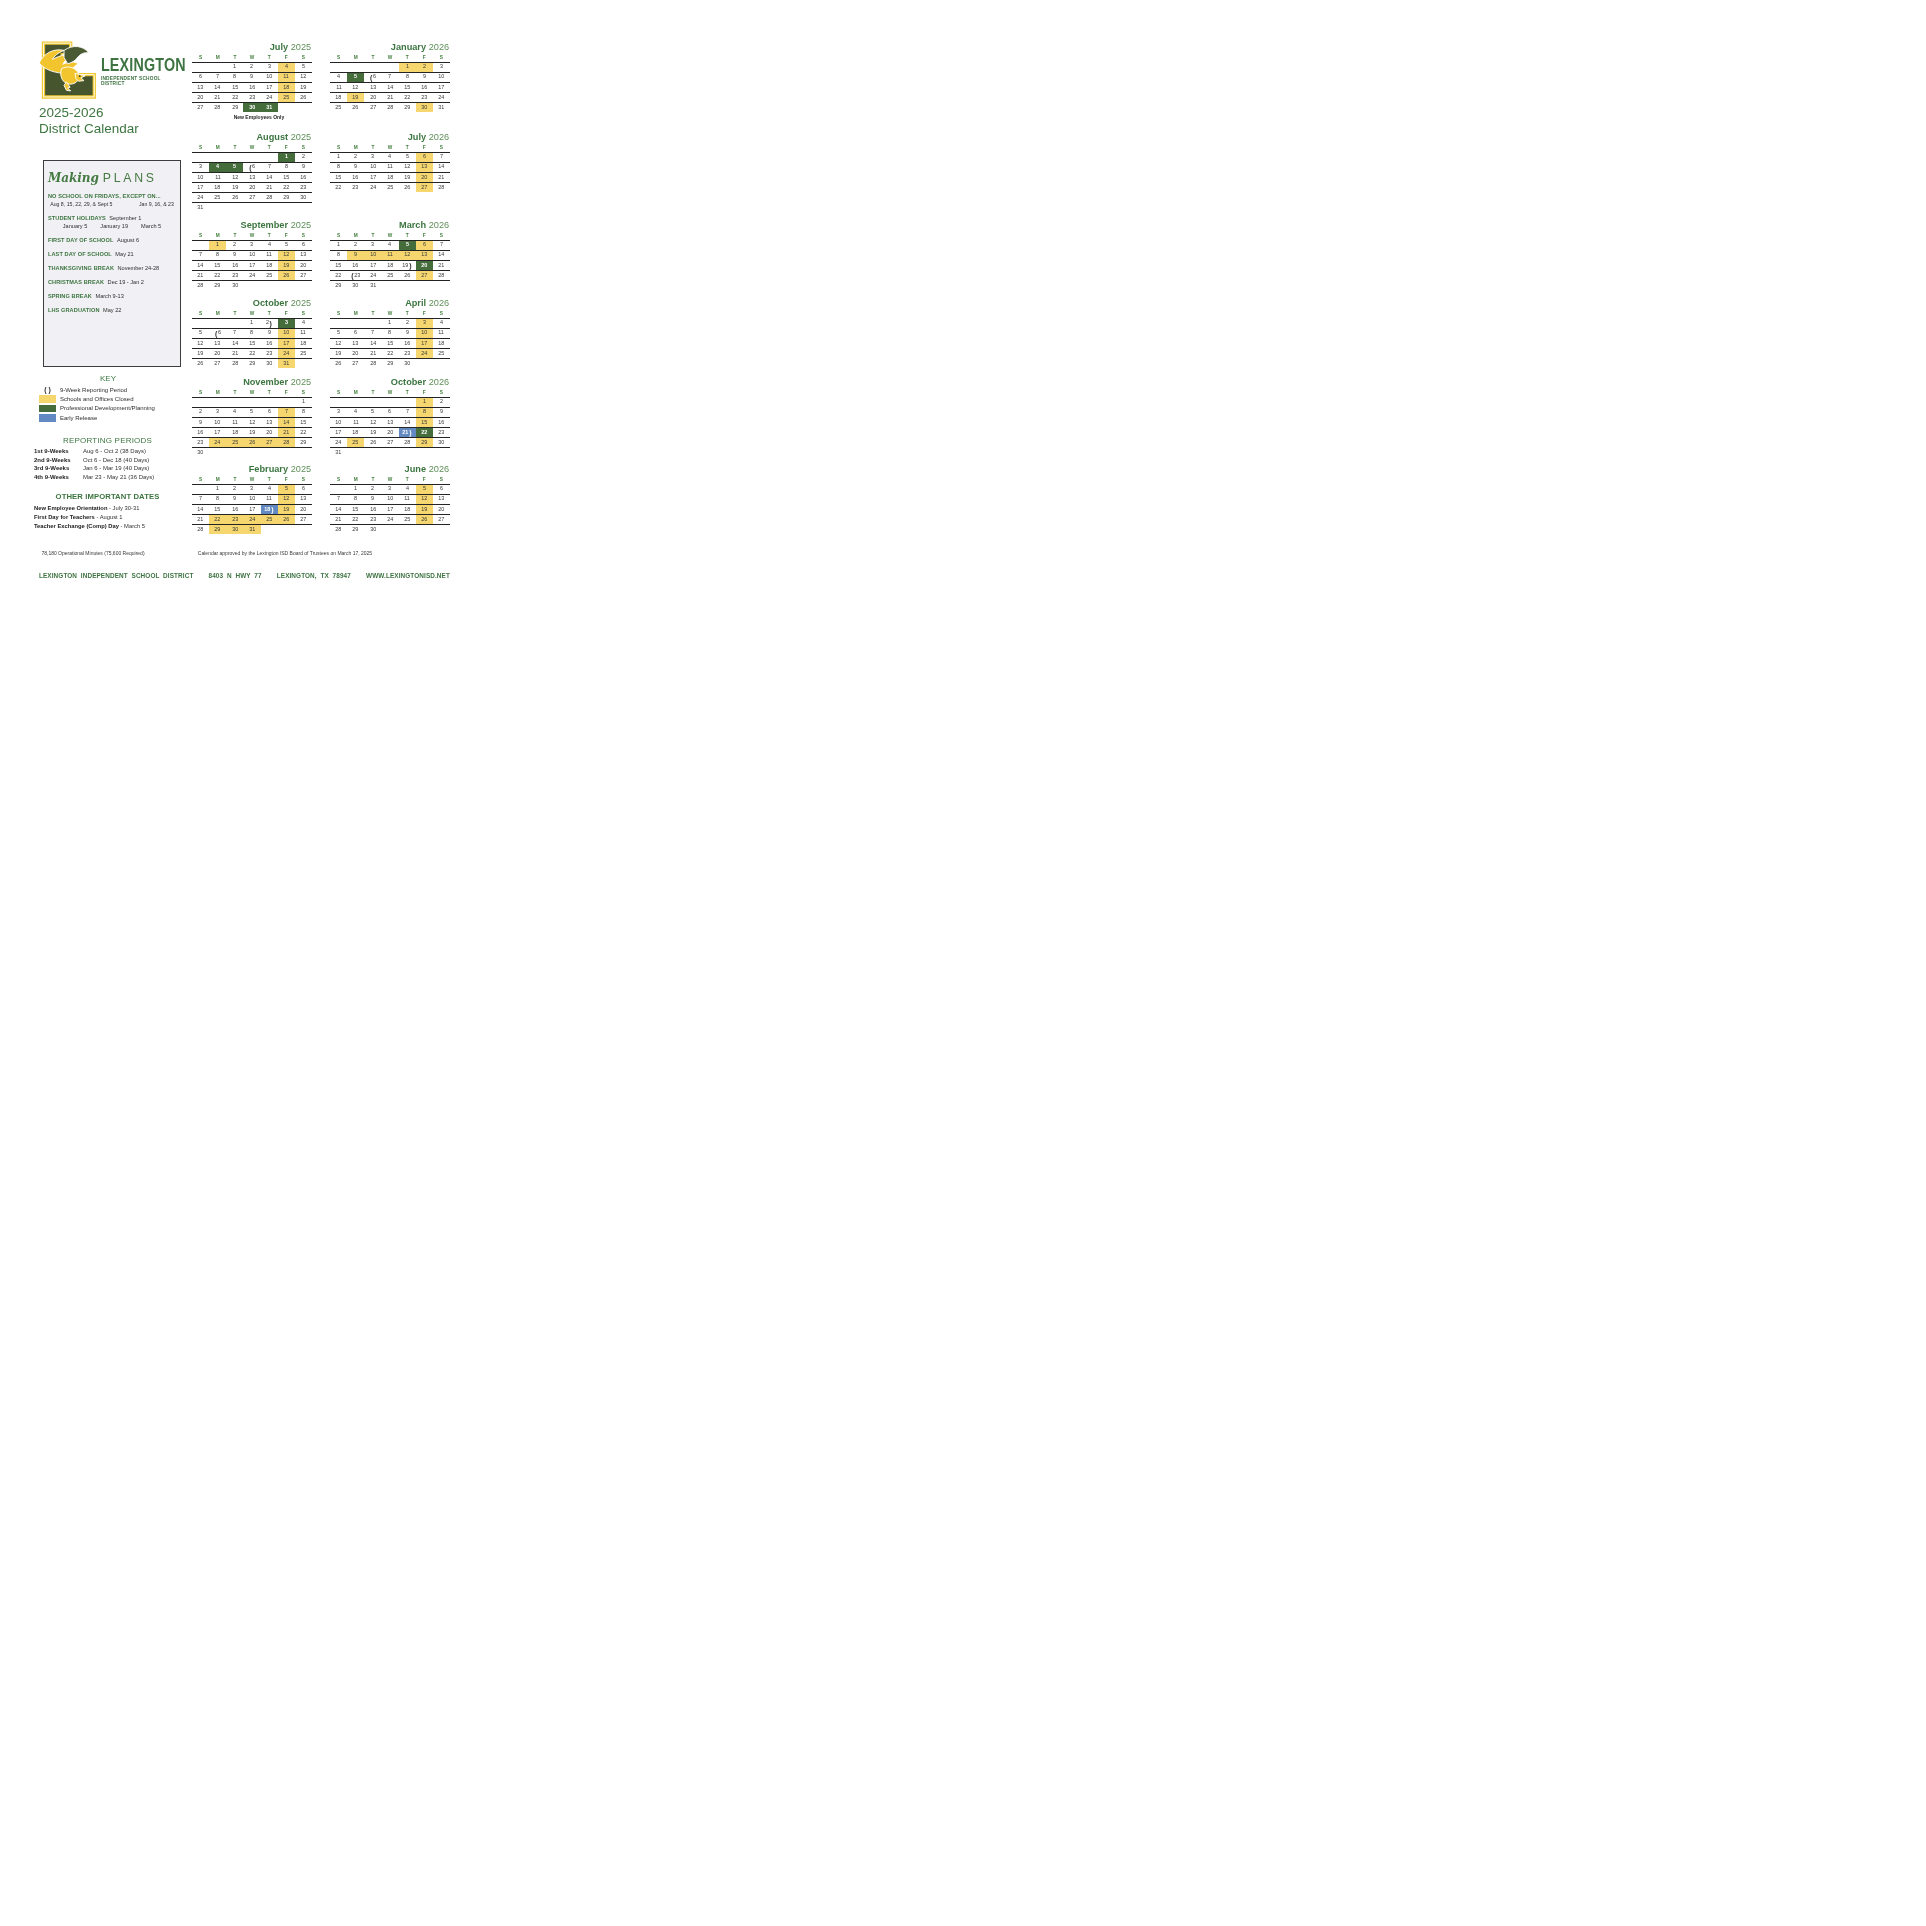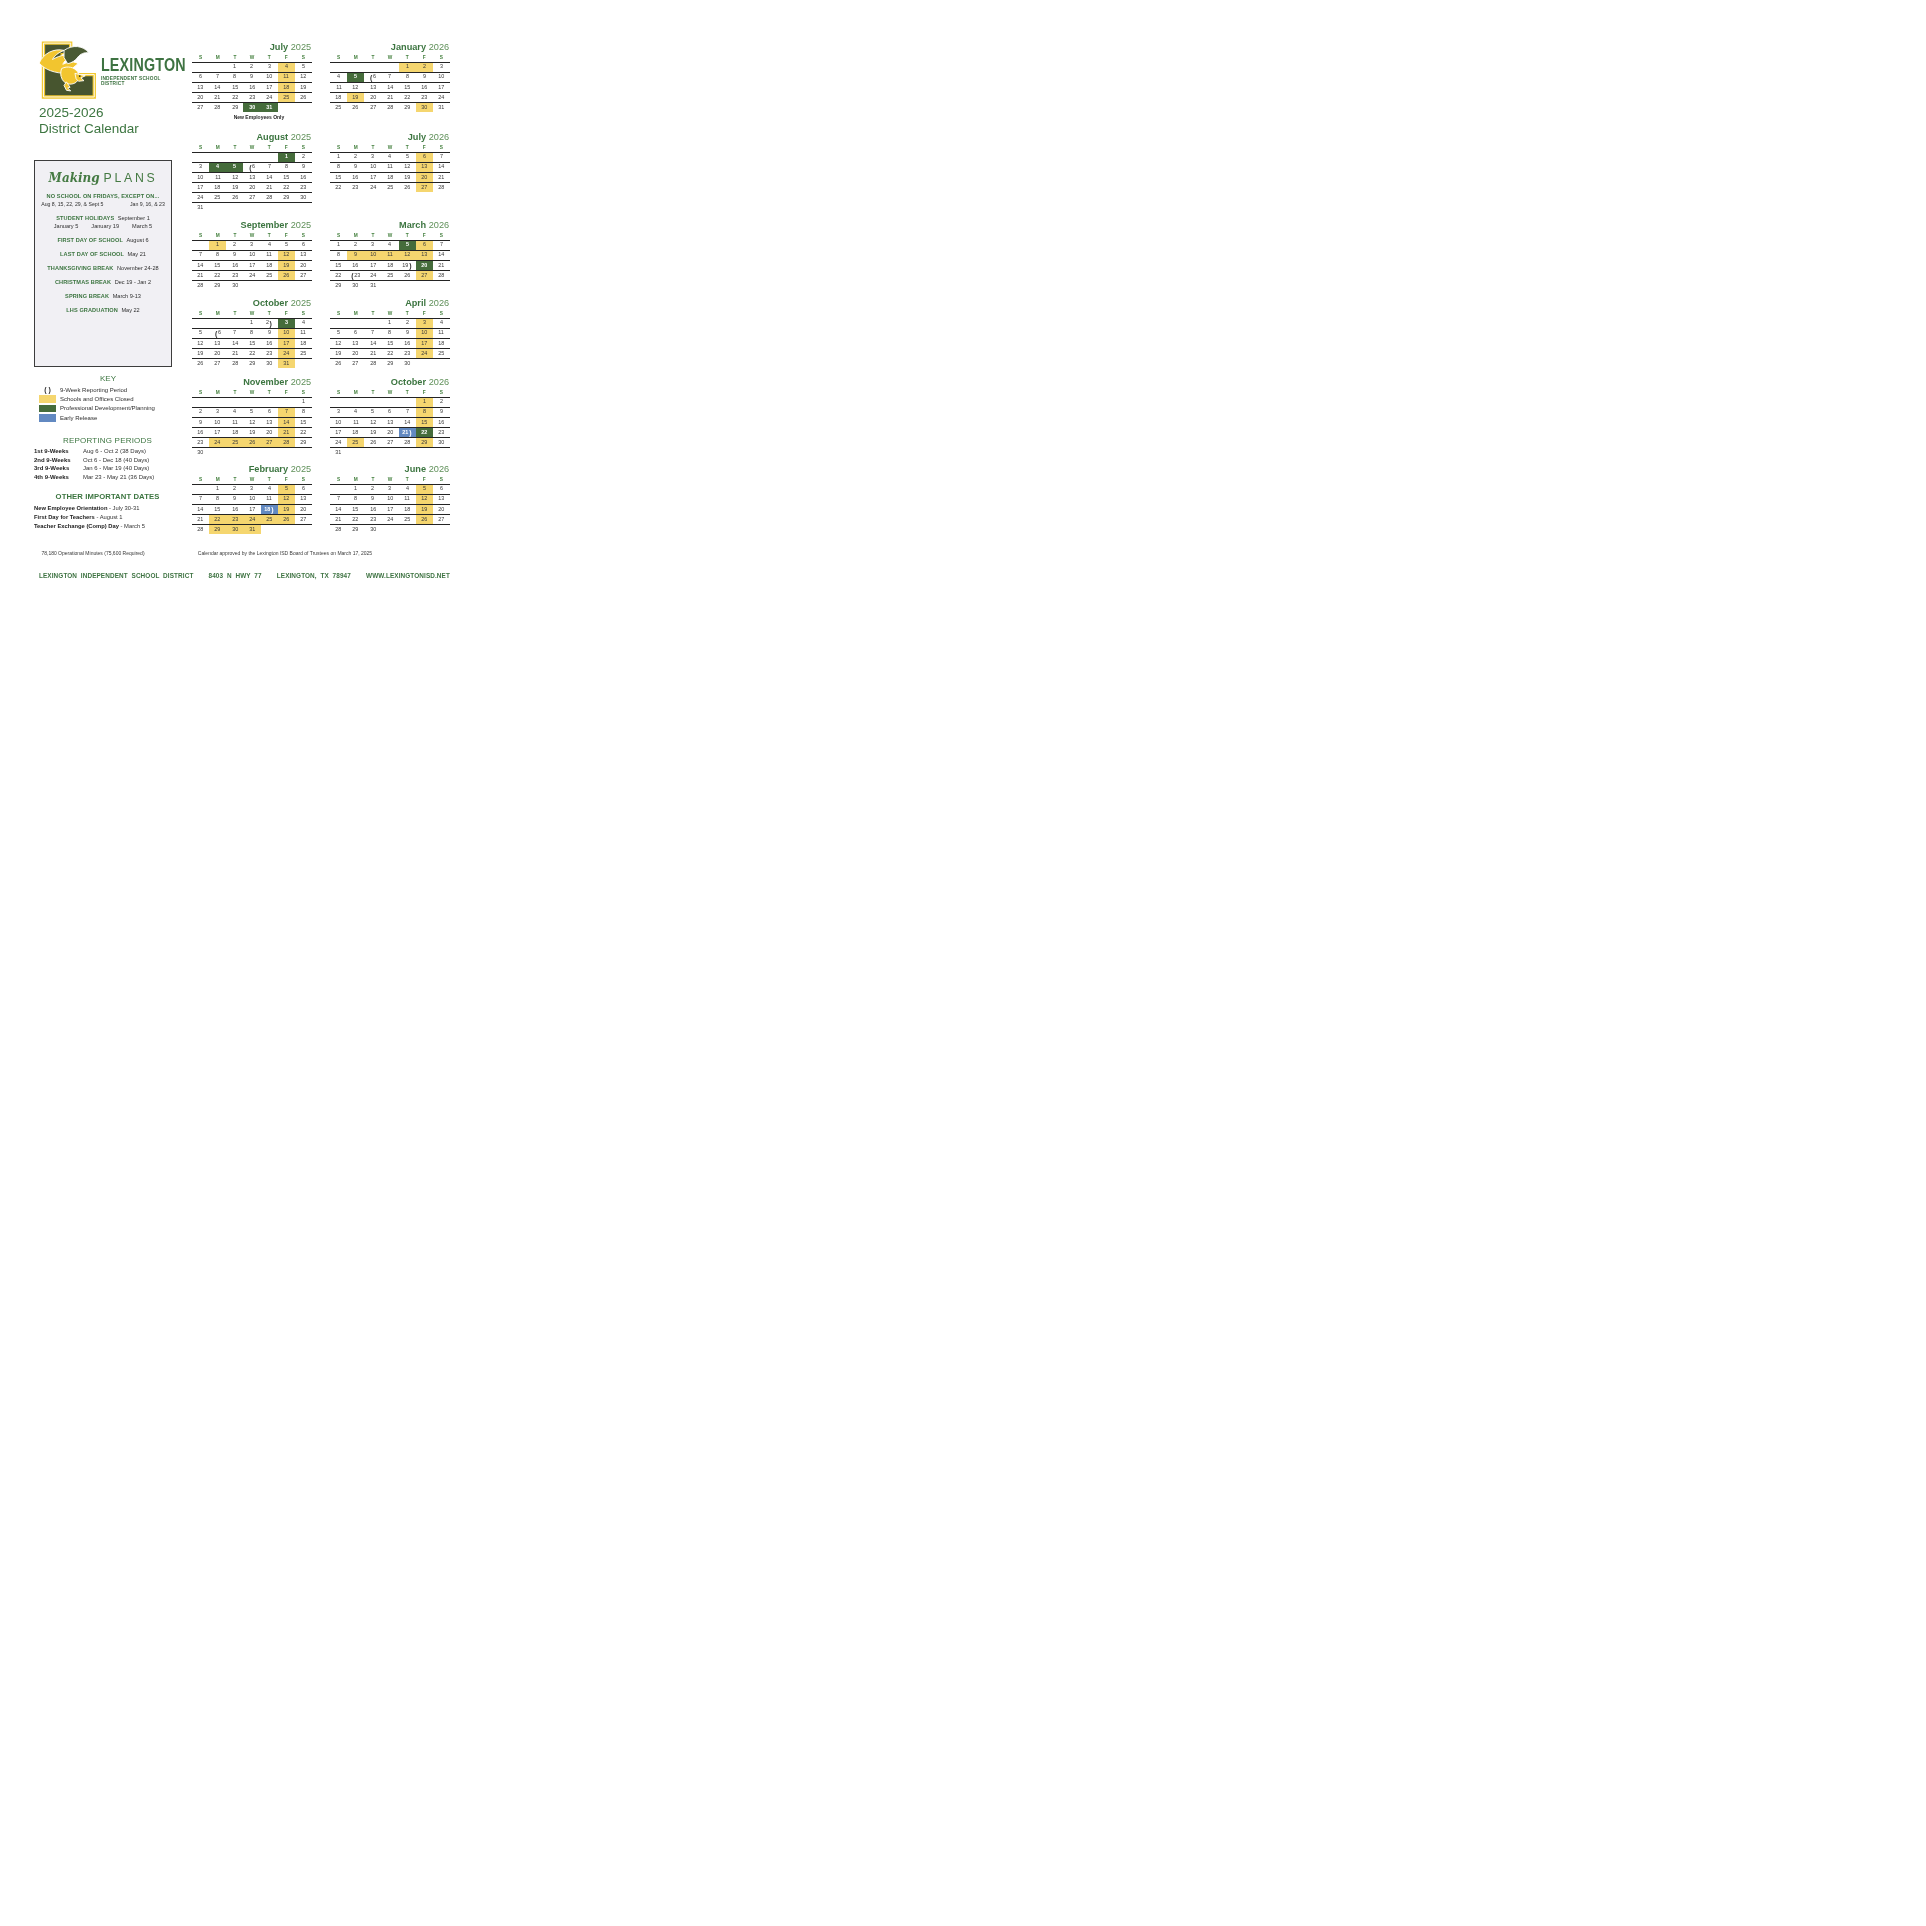--- a/index.html
+++ b/index.html
@@ -8,22 +8,22 @@
     font-family:"Liberation Sans", sans-serif; color:#333; overflow:hidden;
   }
   
   .logo{position:absolute; left:35px; top:39px; width:141px; height:66px; display:flex; align-items:flex-start;}
   .logo-mark{flex:0 0 auto;}
   .logo-text{margin-left:3.9px; margin-top:17px;}
   .logo-name{font-size:14.3px; font-weight:700; color:#3e7342; letter-spacing:0.2px; line-height:1; transform:scaleY(1.25); transform-origin:top left;}
   .logo-sub{font-size:4.8px; font-weight:700; color:#3e7342; letter-spacing:0.2px; margin-top:5.4px;}
   .main-title{position:absolute; left:39px; top:105px; line-height:1.18; font-weight:400; color:#3c7540; font-size:13.5px;}
   .plans-box{
-    position:absolute; left:34px; top:160px; width:138px; height:207px; box-sizing:border-box;
-    background:#f1f0f4; border:1.2px solid #3d3d3d; text-align:center; padding:10px 3.9px 0 3.9px;
+    position:absolute; left:43px; top:160px; width:138px; height:207px; box-sizing:border-box;
+    background:#f1f0f4; border:1.2px solid #3d3d3d; padding:10px 3.9px 0 3.9px;
   }
   .plans-title{margin-bottom:7.7px;}
   .plans-script{font-family:"DejaVu Serif", serif; font-style:italic; font-weight:700; font-size:12px; color:#457a43; margin-right:3.9px;}
   .plans-big{font-size:12.3px; font-weight:400; letter-spacing:2.7px; color:#457a43;}
   .noschool-head{font-size:5.6px; font-weight:700; color:#3c7540; letter-spacing:0.1px; margin-bottom:2.3px;}
   .noschool-dates{display:flex; justify-content:space-between; padding:0 2.3px; font-size:5.2px; color:#2f2f2f; margin-bottom:7.7px;}
   .plan-item{margin-bottom:8px; font-size:5.6px;}
   .plan-item .lbl{font-weight:700; color:#3c7540; letter-spacing:0.1px; margin-right:3.5px;}
   .plan-item .val{color:#2f2f2f;}
   .plan-extra{display:flex; justify-content:center; gap:13px; font-size:5.6px; color:#2f2f2f; margin-top:2.3px;}

